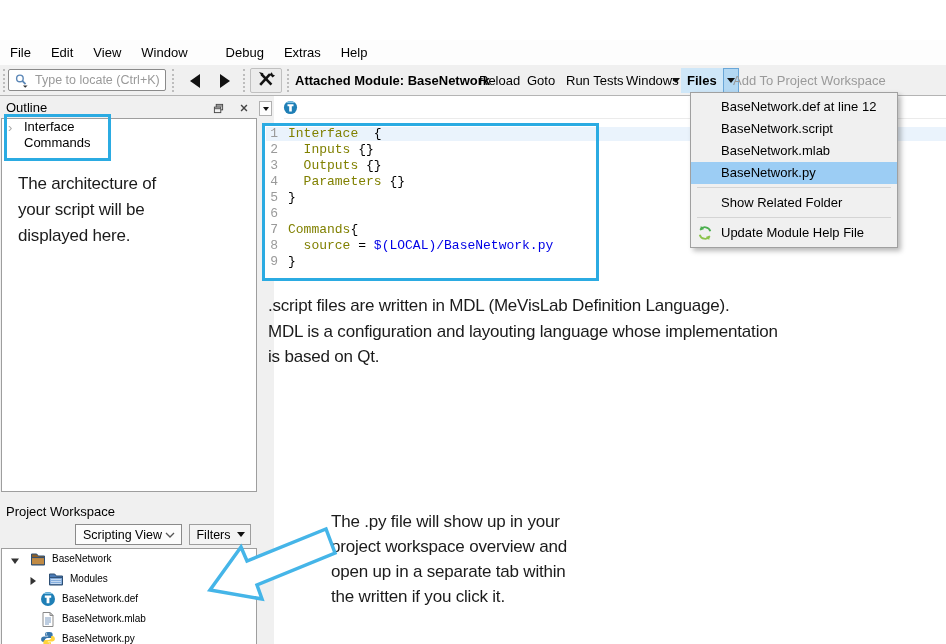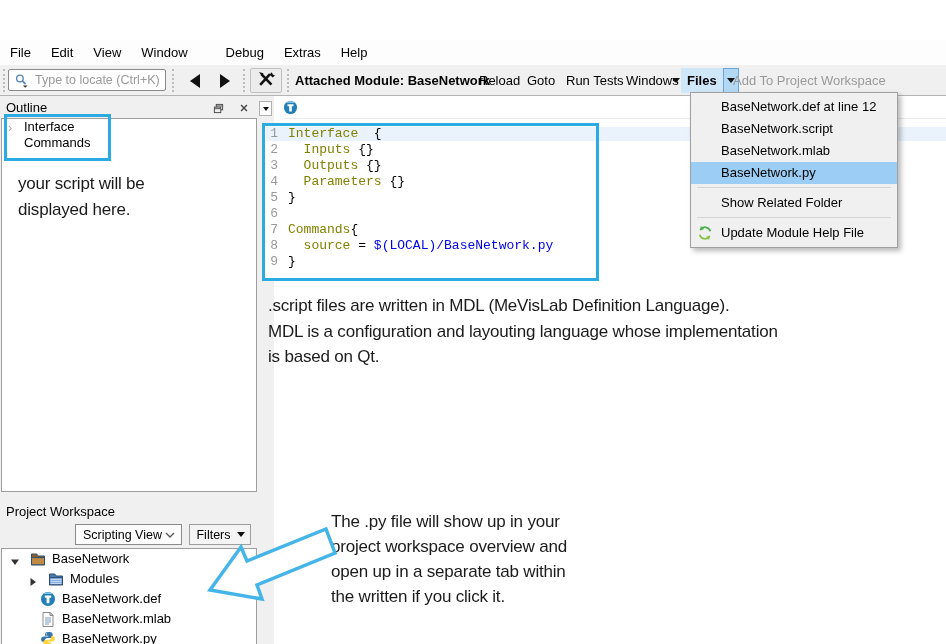--- a/index.html
+++ b/index.html
@@ -59,21 +59,21 @@
   #pw-controls{position:absolute;left:0;top:426px;width:258px;height:28px;}
   #view-combo{position:absolute;left:75px;top:2px;width:107px;height:21px;background:#fcfcfc;border:1px solid #8a8a8a;
               box-sizing:border-box;display:flex;align-items:center;}
   #view-combo span.val{flex:1;padding-left:7px;font-size:12.5px;}
   #view-combo .chev{margin-right:6px;display:flex;}
   #filters-btn{position:absolute;left:189px;top:2px;width:62px;height:21px;background:#f4f4f4;border:1px solid #9e9e9e;
                box-sizing:border-box;display:flex;align-items:center;}
   #filters-btn span.val{flex:1;text-align:center;font-size:12.5px;}
   #filters-btn .darr{margin-right:5px;}
   #pw-tree{left:1px;top:452px;width:256px;height:136px;border-bottom:none;}
-  .ptree-row{position:relative;height:20px;line-height:20px;font-size:13px;white-space:nowrap;}
+  .ptree-row{position:relative;height:20px;line-height:20px;font-size:10px;white-space:nowrap;}
   .ptree-chevron{position:absolute;top:4px;}
   .ptree-icon{position:absolute;top:2px;width:16px;height:16px;}
   .ptree-icon svg{width:16px;height:16px;display:block;}
   .ptree-label{position:absolute;}
 
   
   #editor-area{position:absolute;left:258px;top:56px;width:688px;height:588px;background:#fff;}
   #editor-gutter-strip{position:absolute;left:0;top:0;width:16px;height:588px;background:#f0f0f0;}
   #breadcrumb-btn{position:absolute;left:1px;top:5px;width:13px;height:15px;background:#fdfdfd;border:1px solid #b0b0b0;
                   box-sizing:border-box;display:flex;align-items:center;justify-content:center;}
@@ -194,20 +194,21 @@
         <div class="otree-row">
           <span class="otree-chevron">›</span>
           <span class="otree-label">Interface</span>
         </div>
         <div class="otree-row">
           <span class="otree-label">Commands</span>
         </div>
       </div>
     <div id="outline-blue-box"></div>
     <div id="outline-note" class="note">
+        <div>The architecture of</div>
         <div>your script will be</div>
         <div>displayed here.</div>
       </div>
 
     <div class="dock-header" id="pw-header">
       <span class="dock-title">Project Workspace</span>
 
     </div>
 
     <div id="pw-controls">

